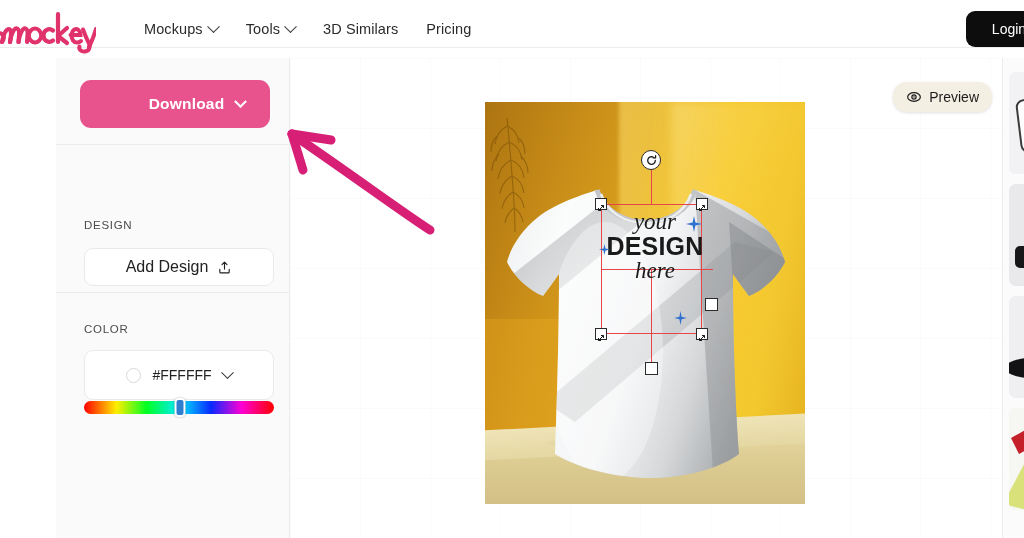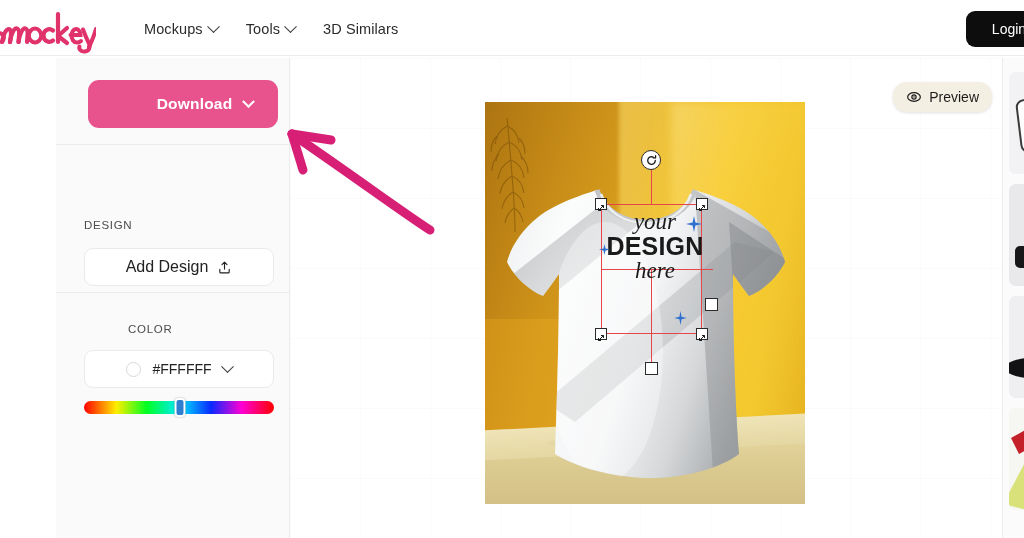--- a/index.html
+++ b/index.html
@@ -9,21 +9,21 @@
     background: #ffffff;
     font-family: "Liberation Sans", sans-serif;
     -webkit-font-smoothing: antialiased;
   }
 
   #app { position: relative; width: 1024px; height: 538px; overflow: hidden; background:#fff; }
 
   
   .header {
     position: absolute; top: 0; left: 0;
-    width: 1024px; height: 56px;
+    width: 1024px; height: 48px;
     background: #ffffff;
     border-bottom: 1px solid #ececec;
     display: flex; align-items: center;
     z-index: 40;
   }
   .logo-wrap {
     position: absolute; left: -8px; top: 4px;
     width: 104px; height: 50px;
     display: flex; align-items: center;
     overflow: hidden;
@@ -74,21 +74,21 @@
 
   
   .panel {
     position: absolute; left: 56px; top: 58px;
     width: 234px; height: 480px;
     background: #fafafb;
     border-right: 1px solid #ececec;
     z-index: 20;
   }
   .dl-btn {
-    position: absolute; left: 32px; top: 22px;
+    position: absolute; left: 24px; top: 22px;
     width: 190px; height: 48px;
     background: #e8538d;
     border-radius: 11px;
     display: flex; align-items: center; justify-content: center;
     gap: 12px;
     color: #fff; font-size: 15.5px; font-weight: 600;
     cursor: pointer; letter-spacing: .2px; padding-left: 44px;
   }
   .dl-chev {
     width: 9px; height: 9px;
@@ -104,21 +104,21 @@
   .add-design {
     position: absolute; left: 28px; top: 130px;
     width: 190px; height: 38px;
     background: #ffffff;
     border: 1px solid #eaeaea; border-radius: 9px;
     display: flex; align-items: center; justify-content: center; gap: 9px;
     font-size: 16px; color: #222; cursor: pointer;
   }
   .color-field {
     position: absolute; left: 28px; top: 234px;
-    width: 190px; height: 38px;
+    width: 190px; height: 50px;
     background: #ffffff;
     border: 1px solid #eaeaea; border-radius: 9px;
     display: flex; align-items: center; justify-content: center; gap: 11px;
     font-size: 14px; color: #222; cursor: pointer;
   }
   .swatch {
     width: 15px; height: 15px; border-radius: 50%;
     background: #ffffff; border: 1.6px solid #d8d8d8;
   }
   .hue-slider {
@@ -301,20 +301,23 @@
         <span>Mockups</span>
         <span class="chev"></span>
       </div>
       <div class="nav-item">
         <span>Tools</span>
         <span class="chev"></span>
       </div>
       <div class="nav-item">
         <span>3D Similars</span>
       </div>
+      <div class="nav-item">
+        <span>Pricing</span>
+      </div>
     </div>
 
     <div class="login-btn">
       <span>Login</span>
     </div>
   </div>
 
 
   <div class="panel">
 
@@ -330,21 +333,21 @@
     <div class="add-design" style="top:190px;">
       <span>Add Design</span>
       <svg width="15" height="15" viewBox="0 0 24 24">
         <path d="M12 3.5 L12 14.5 M12 3.5 L8 7.5 M12 3.5 L16 7.5" stroke="#1f1f1f" stroke-width="1.8" fill="none" stroke-linecap="round" stroke-linejoin="round"></path>
         <path d="M4.5 15 L4.5 19 C4.5 19.8 5.2 20.5 6 20.5 L18 20.5 C18.8 20.5 19.5 19.8 19.5 19 L19.5 15" stroke="#1f1f1f" stroke-width="1.8" fill="none" stroke-linecap="round"></path>
       </svg>
     </div>
 
     <div class="divider" style="top:234px;"></div>
 
-    <div class="sec-label" style="top:265px;margin-left:44px;">COLOR</div>
+    <div class="sec-label" style="top:265px;">COLOR</div>
 
     <div class="color-field" style="top:292px;">
       <span class="swatch"></span>
       <span>#FFFFFF</span>
       <span class="chev"></span>
     </div>
 
     <div class="hue-slider" style="top:343px;">
       <span class="hue-thumb"></span>
     </div>

